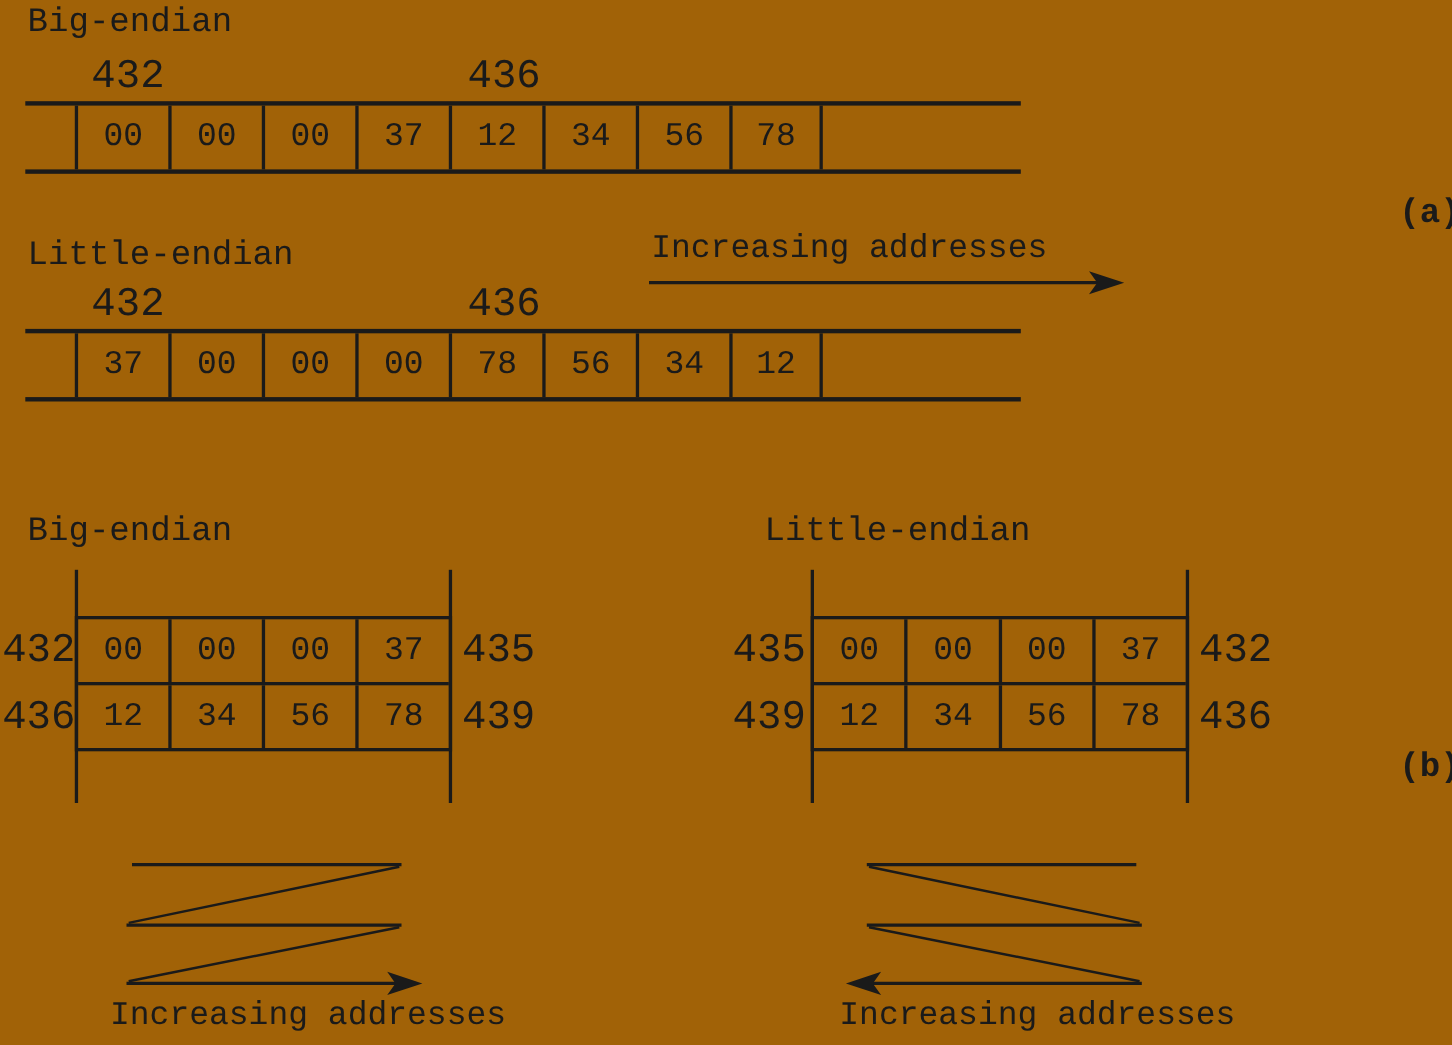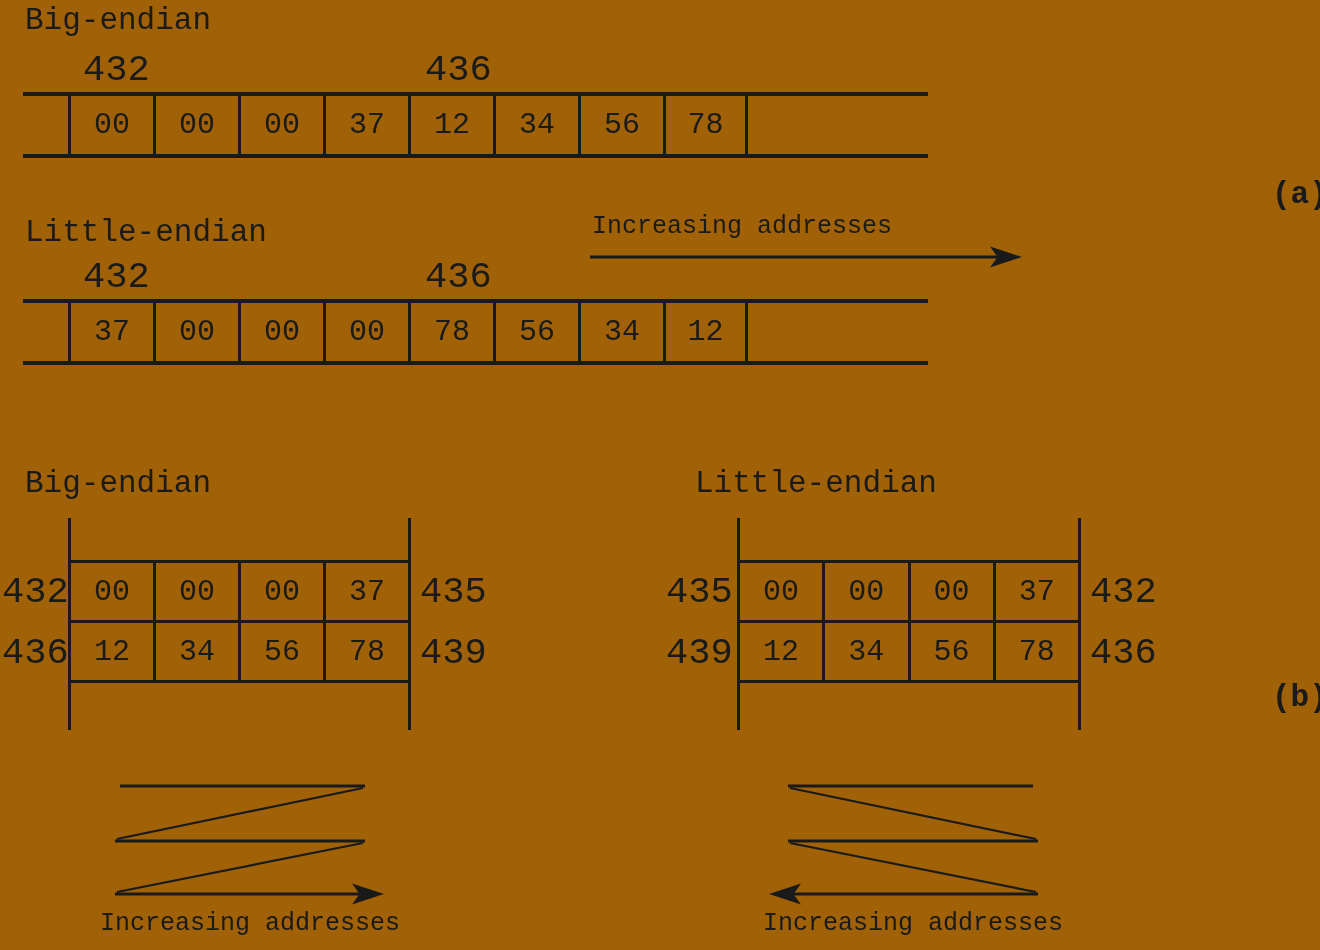--- a/index.html
+++ b/index.html
@@ -1,20 +1,20 @@
 <!DOCTYPE html>
 <html><head>
 <meta charset="utf-8">
 <style>
   html,body{margin:0;padding:0;background:#ffffff;}
   .canvas{
     position:relative;width:1320px;height:950px;background:#a16207;
     font-family:Liberation Mono, monospace;color:#1a1a1a;overflow:hidden;
   }
-  .label{position:absolute;white-space:nowrap;font-size:25px;line-height:32px;}
+  .label{position:absolute;white-space:nowrap;font-size:30px;line-height:32px;}
   .title{font-size:31px;}
   .pletter{font-size:31px;font-weight:bold;}
   .addr{font-size:37px;}
   .ralign{text-align:right;}
 
   
   .strip{
     position:absolute;left:23px;width:905px;height:66px;box-sizing:border-box;
     border-top:4px solid #1a1a1a;border-bottom:4px solid #1a1a1a;
   }

